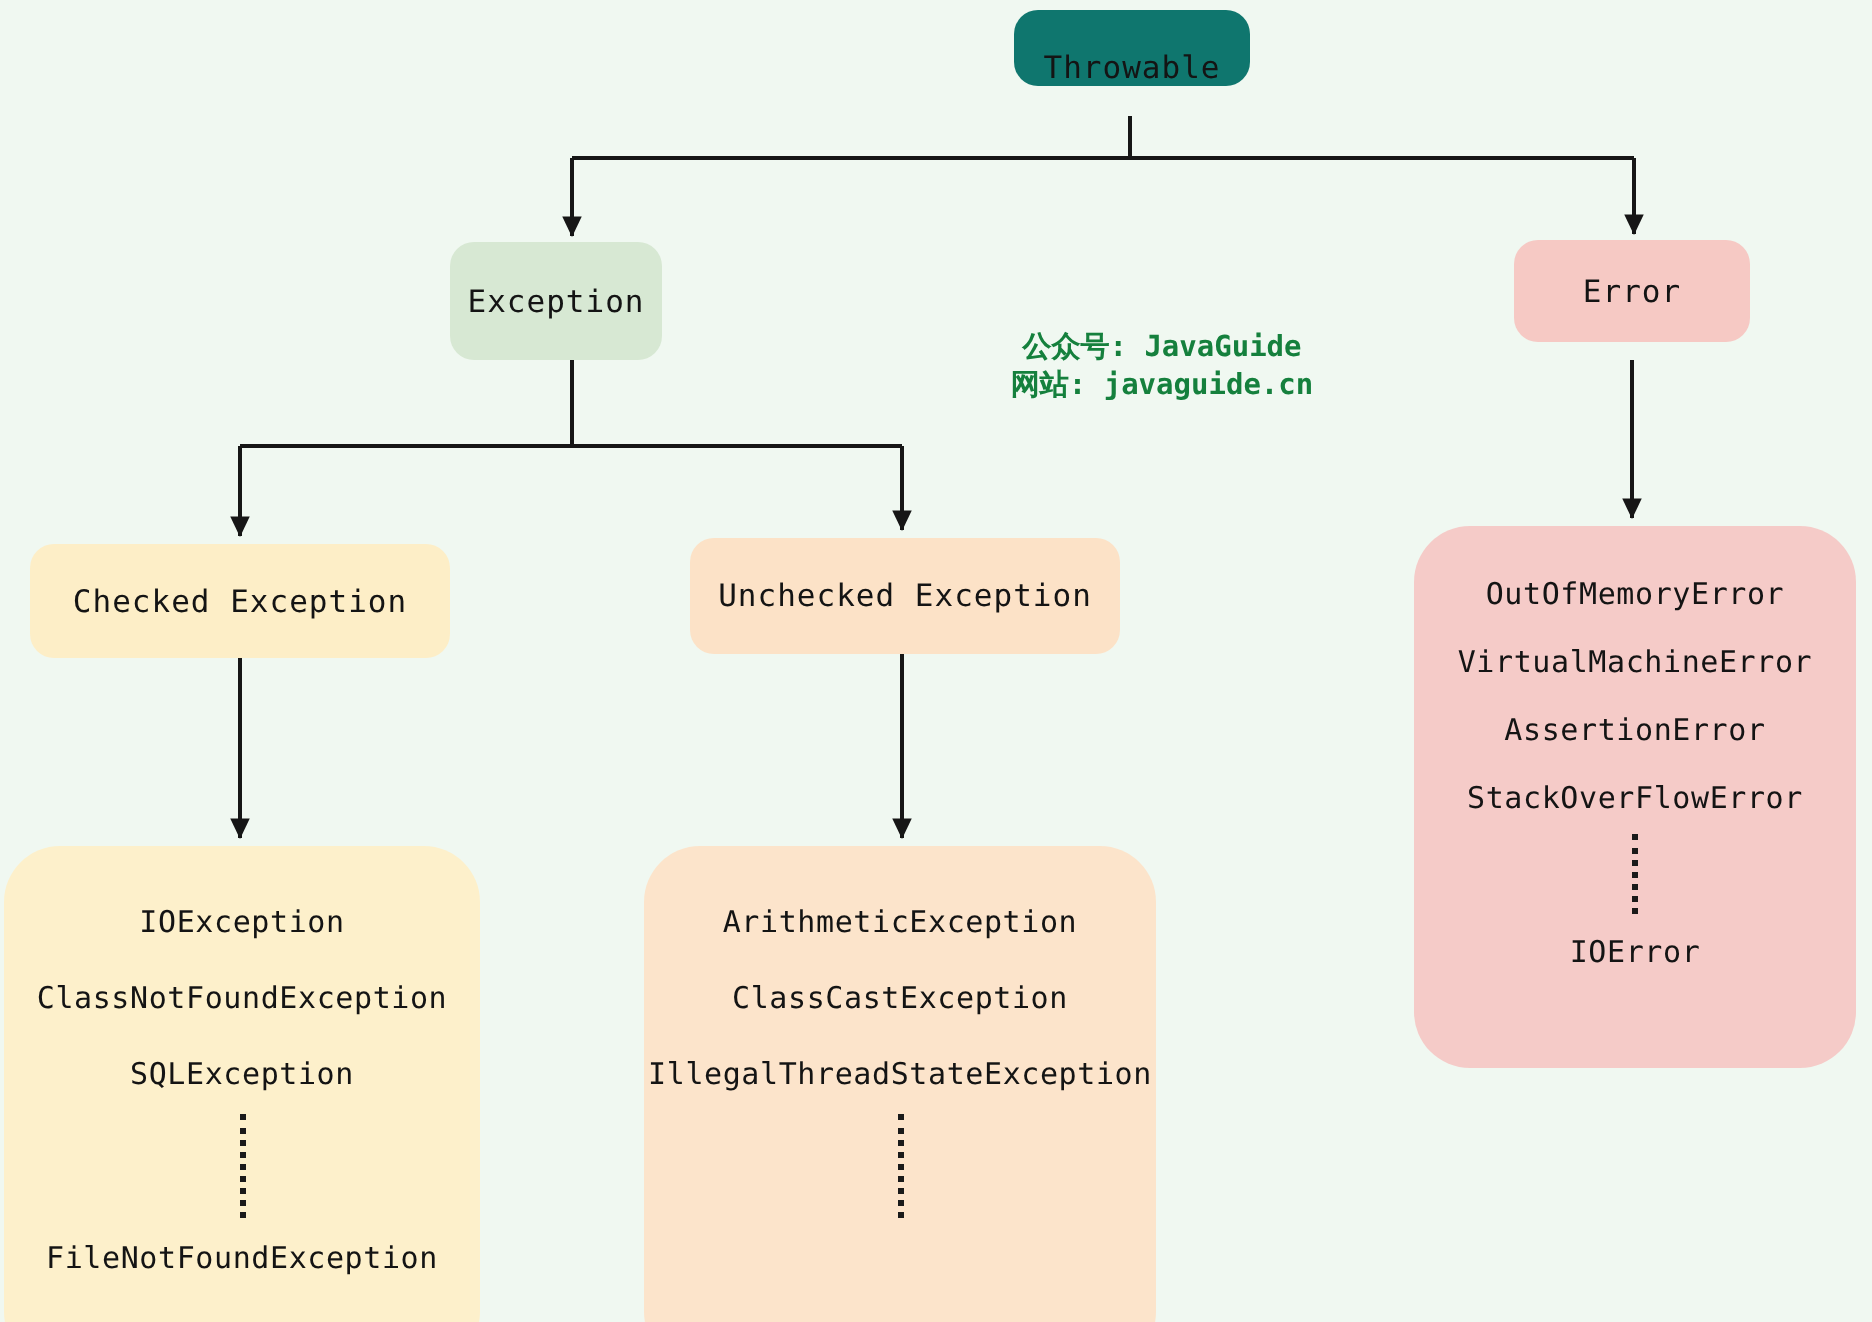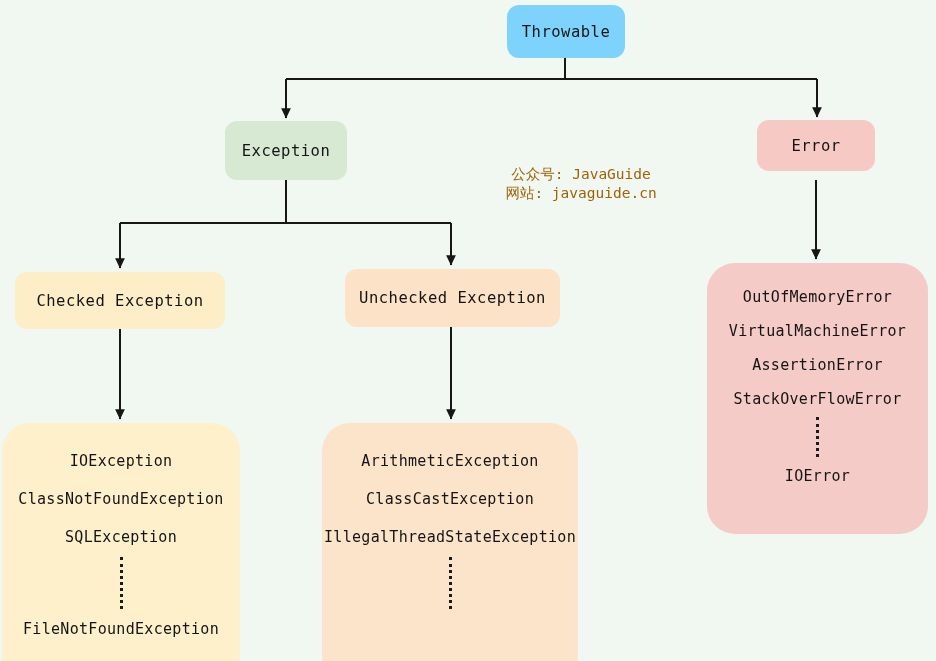--- a/index.html
+++ b/index.html
@@ -19,22 +19,22 @@
   }
   .node{
     position:absolute;
     display:flex;align-items:center;justify-content:center;
     border-radius:12px;
     font-size:15.5px;
     color:#141414;
     letter-spacing:0.5px;
     white-space:nowrap;
   }
-  .node-throwable{left:507px;top:5px;width:118px;height:53px;background:#7dd3fc;}
-  .node-exception{left:225px;top:121px;width:122px;height:59px;background:#d7e8d3;}
+  .node-throwable{left:507px;top:5px;width:118px;height:38px;background:#0f766e;align-items:flex-end;}
+  .node-exception{left:225px;top:121px;width:106px;height:59px;background:#d7e8d3;}
   .node-error{left:757px;top:120px;width:118px;height:51px;background:#f6c9c4;}
   .node-checked{left:15px;top:272px;width:210px;height:57px;background:#fdeec7;align-items:center;}
   .node-unchecked{left:345px;top:269px;width:215px;height:58px;background:#fce2c7;}
   .group{
     position:absolute;
     border-radius:28px;
     display:flex;flex-direction:column;align-items:center;
     font-size:15px;color:#141414;
     letter-spacing:0.3px;
   }
@@ -50,23 +50,24 @@
     border-left:3px dotted #1a1a1a;
     margin-top:10px;
   }
   .group-checked .dots,.group-unchecked .dots{height:52px;}
   .group-error .dots{height:40px;margin-top:8px;}
   .dots + .gitem{margin-top:10px !important;}
   .group-error .dots + .gitem{margin-top:9px !important;}
   .watermark{
     position:absolute;left:495px;top:165px;width:172px;
     text-align:center;
-    color:#a16207;
+    color:#15803d;
     font-size:14.5px;line-height:19px;
     white-space:nowrap;
+    font-weight:bold;
   }
 </style>
 </head>
 <body>
 
 <div class="canvas">
 
   <svg class="connectors" viewBox="0 0 936 661">
     <defs>
       <marker id="arrow" viewBox="0 0 12 12" refX="10.5" refY="6" markerWidth="13" markerHeight="13" markerUnits="userSpaceOnUse" orient="auto">

